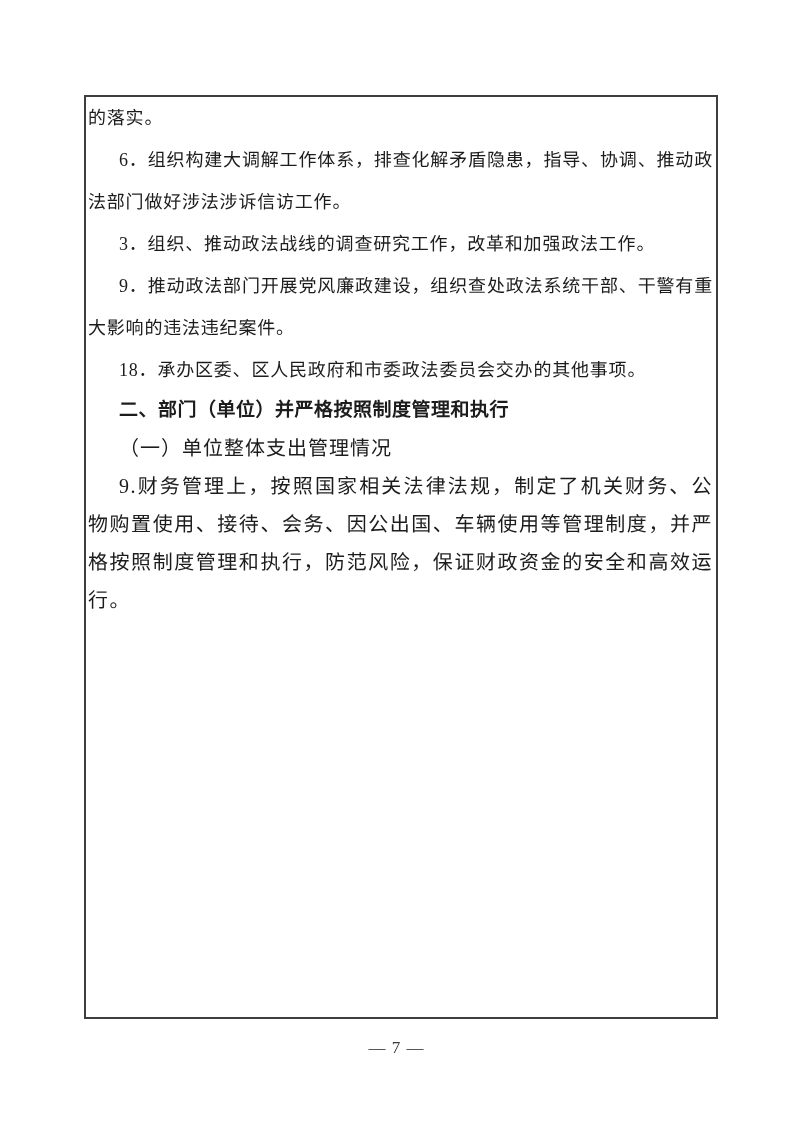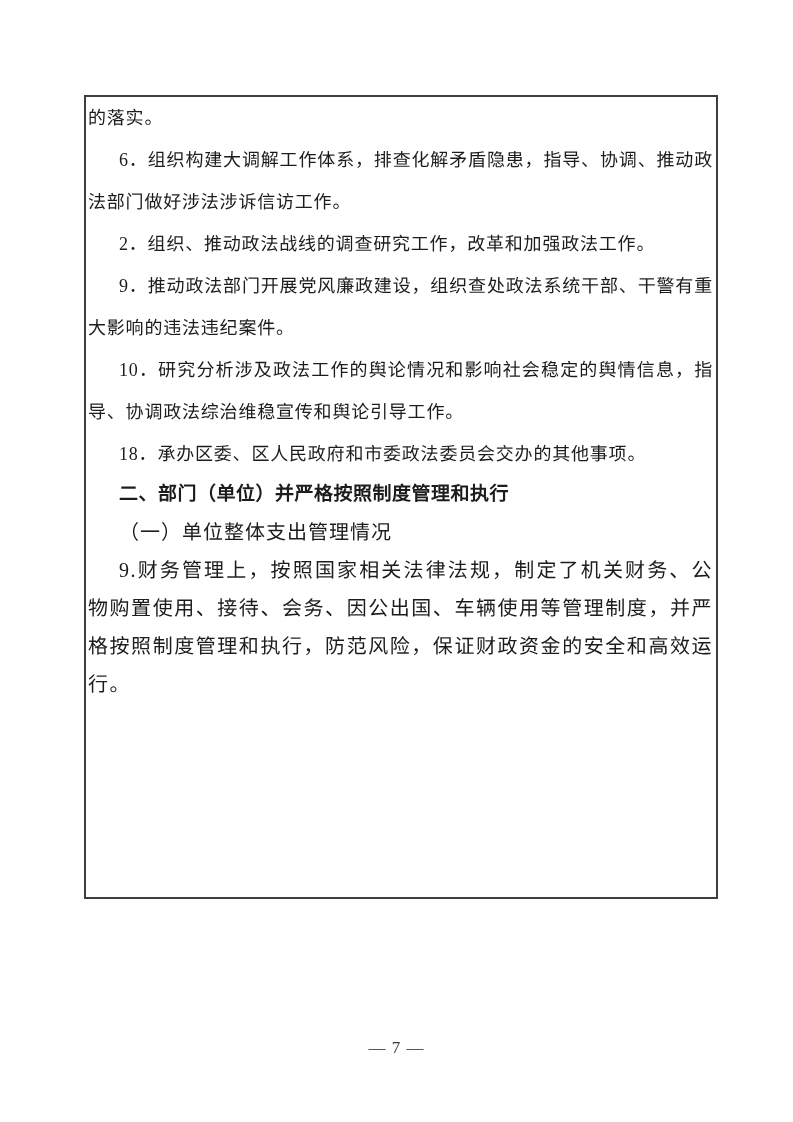--- a/index.html
+++ b/index.html
@@ -14,21 +14,21 @@
     background: #ffffff;
     overflow: hidden;
     font-family: "Liberation Serif", "DejaVu Serif", serif;
     color: #1c1c1c;
   }
   .frame {
     position: absolute;
     left: 84px;
     top: 95px;
     width: 634px;
-    height: 804px;
+    height: 924px;
     box-sizing: border-box;
     border: 2px solid #3e3e3e;
     padding: 0 3px 0 2px;
     overflow: hidden;
     background: #ffffff;
   }
   .frame p {
     margin: 0;
     text-align: justify;
     text-justify: inter-ideograph;
@@ -79,23 +79,22 @@
   }
 </style>
 </head>
 <body>
 
 <div class="page">
 
   <div class="frame">
     <p class="s1">的落实。</p>
     <p class="s1 indent">6．组织构建大调解工作体系，排查化解矛盾隐患，指导、协调、推动政法部门做好涉法涉诉信访工作。</p>
-    <p class="s1 indent">2．组织、推动政法战线的调查研究工作，改革和加强政法工作。</p>
+    <p class="s1 indent">3．组织、推动政法战线的调查研究工作，改革和加强政法工作。</p>
     <p class="s1 indent">9．推动政法部门开展党风廉政建设，组织查处政法系统干部、干警有重大影响的违法违纪案件。</p>
-    <p class="s1 indent">10．研究分析涉及政法工作的舆论情况和影响社会稳定的舆情信息，指导、协调政法综治维稳宣传和舆论引导工作。</p>
     <p class="s1 indent">18．承办区委、区人民政府和市委政法委员会交办的其他事项。</p>
     <p class="heading">二、部门（单位）并严格按照制度管理和执行</p>
     <p class="subheading">（一）单位整体支出管理情况</p>
     <p class="s2 indent">9.财务管理上，按照国家相关法律法规，制定了机关财务、公物购置使用、接待、会务、因公出国、车辆使用等管理制度，并严格按照制度管理和执行，防范风险，保证财政资金的安全和高效运行。</p>
   </div>
 
   <div class="footer">— 7 —</div>
 
 </div>
 

